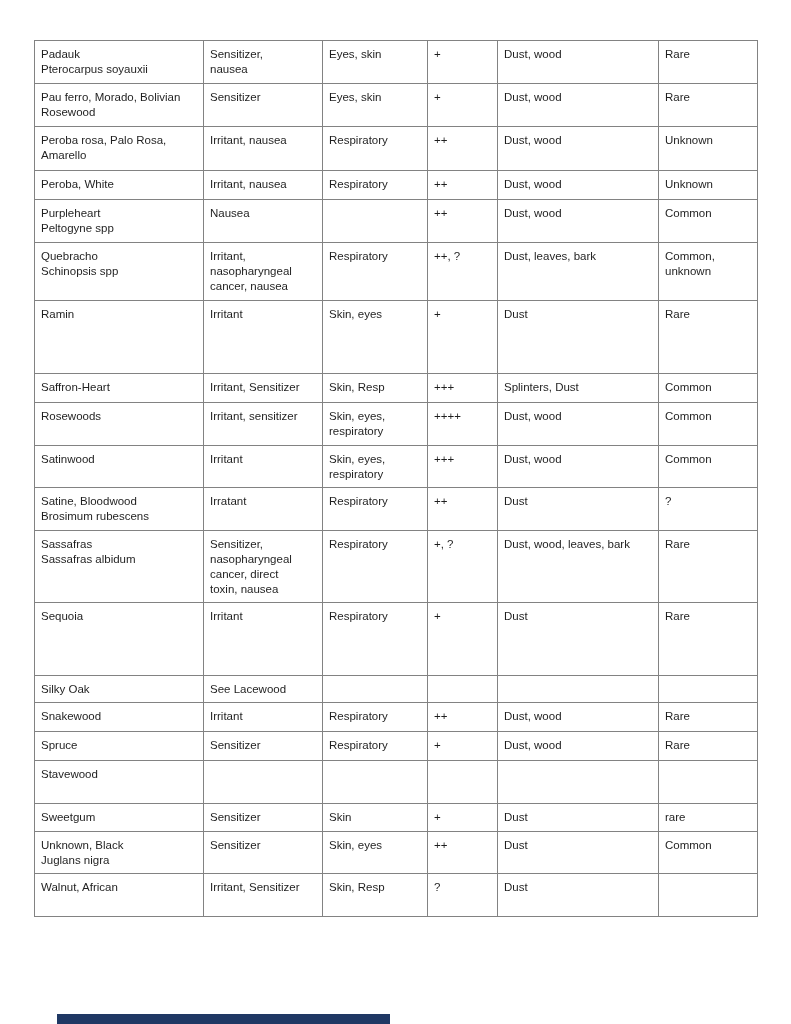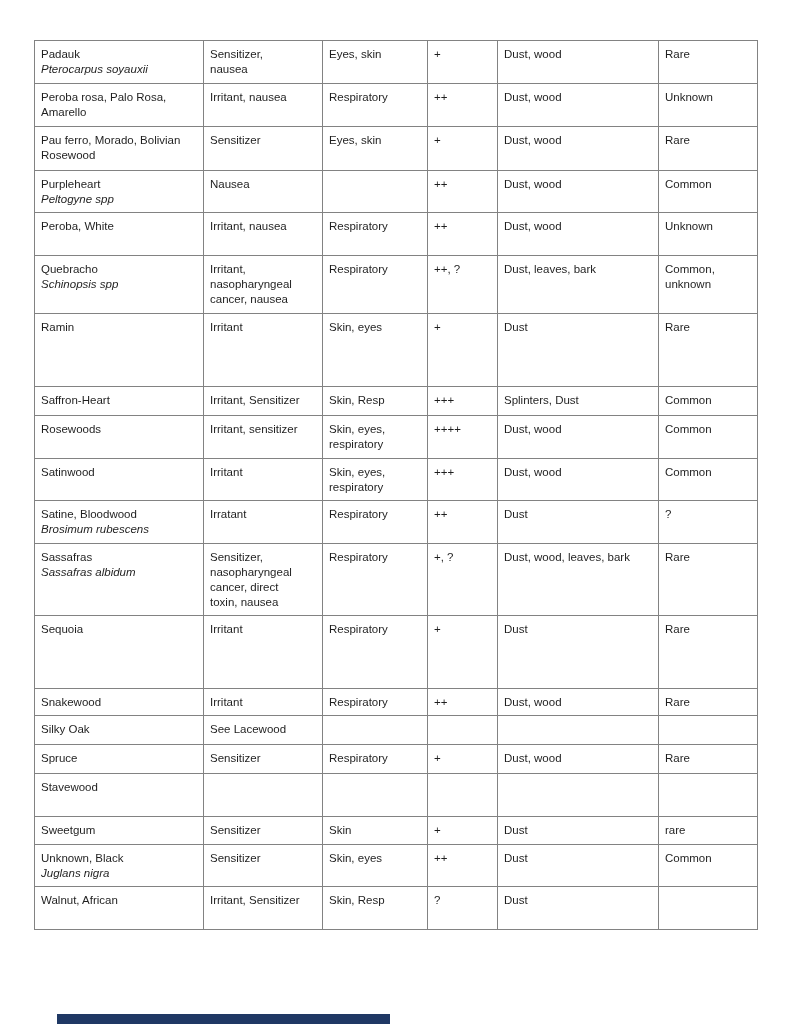--- a/index.html
+++ b/index.html
@@ -22,21 +22,21 @@
   }
   table.tox-table td{
     border:1px solid var(--border-color);
     vertical-align:top;
     padding:6px 6px 5px 6px;
     font-size:11.5px;line-height:15px;
     color:var(--text-color);
     white-space:pre-line;
     overflow:hidden;
   }
-  .species{font-style:italic;}
+  .species{}
   
   tbody tr:nth-child(1){height:43px}
   tbody tr:nth-child(2){height:43px}
   tbody tr:nth-child(3){height:44px}
   tbody tr:nth-child(4){height:29px}
   tbody tr:nth-child(5){height:43px}
   tbody tr:nth-child(6){height:58px}
   tbody tr:nth-child(7){height:73px}
   tbody tr:nth-child(8){height:29px}
   tbody tr:nth-child(9){height:43px}
@@ -75,52 +75,52 @@
         <tr>
           <td><div>Padauk</div><div class="species">Pterocarpus soyauxii</div></td>
           <td>Sensitizer,
 nausea</td>
           <td>Eyes, skin</td>
           <td>+</td>
           <td>Dust, wood</td>
           <td>Rare</td>
         </tr>
         <tr>
+          <td><div>Pau ferro, Morado, Bolivian
+Rosewood</div></td>
+          <td>Sensitizer</td>
+          <td>Eyes, skin</td>
+          <td>+</td>
+          <td>Dust, wood</td>
+          <td>Rare</td>
+        </tr>
+        <tr>
           <td><div>Peroba rosa, Palo Rosa,
 Amarello</div></td>
           <td>Irritant, nausea</td>
           <td>Respiratory</td>
           <td>++</td>
           <td>Dust, wood</td>
           <td>Unknown</td>
         </tr>
         <tr>
-          <td><div>Pau ferro, Morado, Bolivian
-Rosewood</div></td>
-          <td>Sensitizer</td>
-          <td>Eyes, skin</td>
-          <td>+</td>
-          <td>Dust, wood</td>
-          <td>Rare</td>
+          <td><div>Peroba, White</div></td>
+          <td>Irritant, nausea</td>
+          <td>Respiratory</td>
+          <td>++</td>
+          <td>Dust, wood</td>
+          <td>Unknown</td>
         </tr>
         <tr>
           <td><div>Purpleheart</div><div class="species">Peltogyne spp</div></td>
           <td>Nausea</td>
           <td></td>
           <td>++</td>
           <td>Dust, wood</td>
           <td>Common</td>
-        </tr>
-        <tr>
-          <td><div>Peroba, White</div></td>
-          <td>Irritant, nausea</td>
-          <td>Respiratory</td>
-          <td>++</td>
-          <td>Dust, wood</td>
-          <td>Unknown</td>
         </tr>
         <tr>
           <td><div>Quebracho</div><div class="species">Schinopsis spp</div></td>
           <td>Irritant,
 nasopharyngeal
 cancer, nausea</td>
           <td>Respiratory</td>
           <td>++, ?</td>
           <td>Dust, leaves, bark</td>
           <td>Common,
@@ -181,34 +181,34 @@
         </tr>
         <tr>
           <td><div>Sequoia</div></td>
           <td>Irritant</td>
           <td>Respiratory</td>
           <td>+</td>
           <td>Dust</td>
           <td>Rare</td>
         </tr>
         <tr>
-          <td><div>Snakewood</div></td>
-          <td>Irritant</td>
-          <td>Respiratory</td>
-          <td>++</td>
-          <td>Dust, wood</td>
-          <td>Rare</td>
-        </tr>
-        <tr>
           <td><div>Silky Oak</div></td>
           <td>See Lacewood</td>
           <td></td>
           <td></td>
           <td></td>
           <td></td>
+        </tr>
+        <tr>
+          <td><div>Snakewood</div></td>
+          <td>Irritant</td>
+          <td>Respiratory</td>
+          <td>++</td>
+          <td>Dust, wood</td>
+          <td>Rare</td>
         </tr>
         <tr>
           <td><div>Spruce</div></td>
           <td>Sensitizer</td>
           <td>Respiratory</td>
           <td>+</td>
           <td>Dust, wood</td>
           <td>Rare</td>
         </tr>
         <tr>

